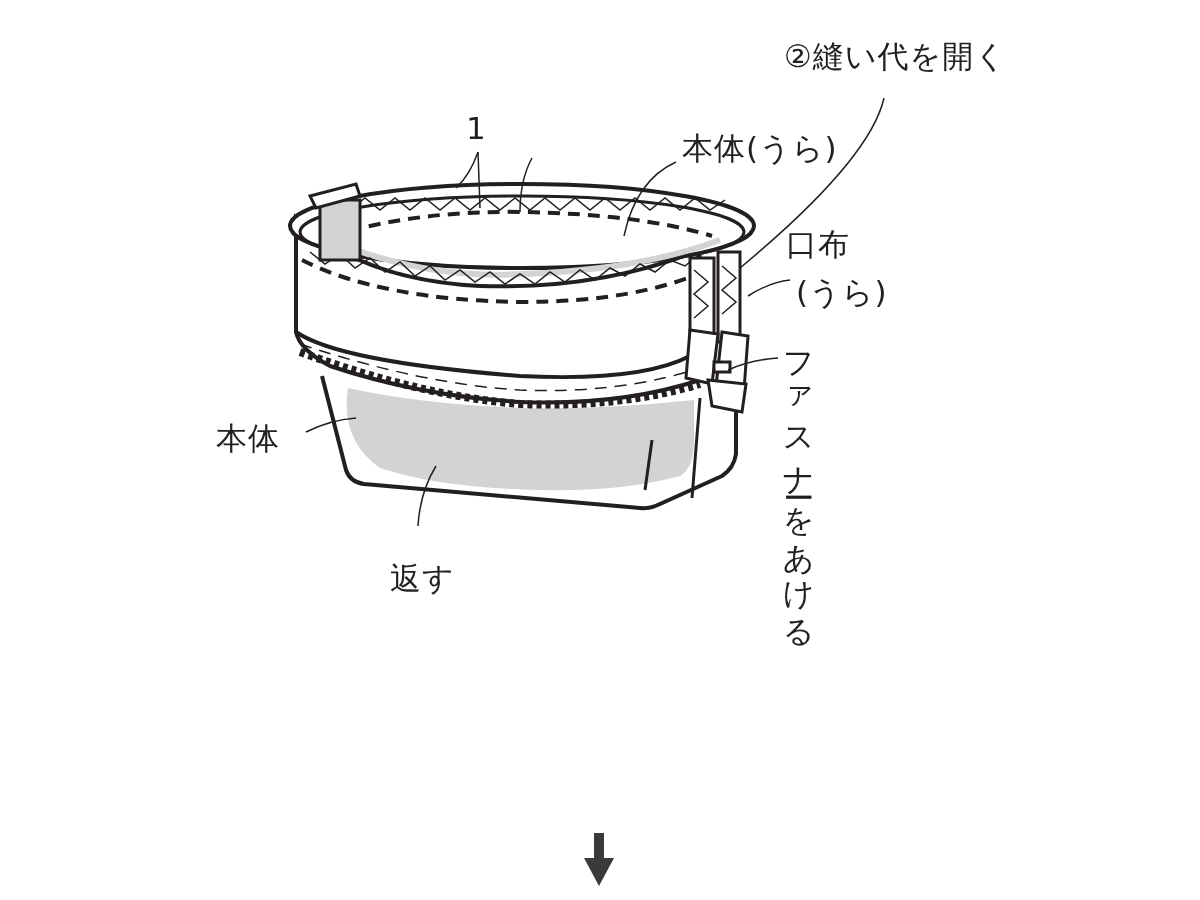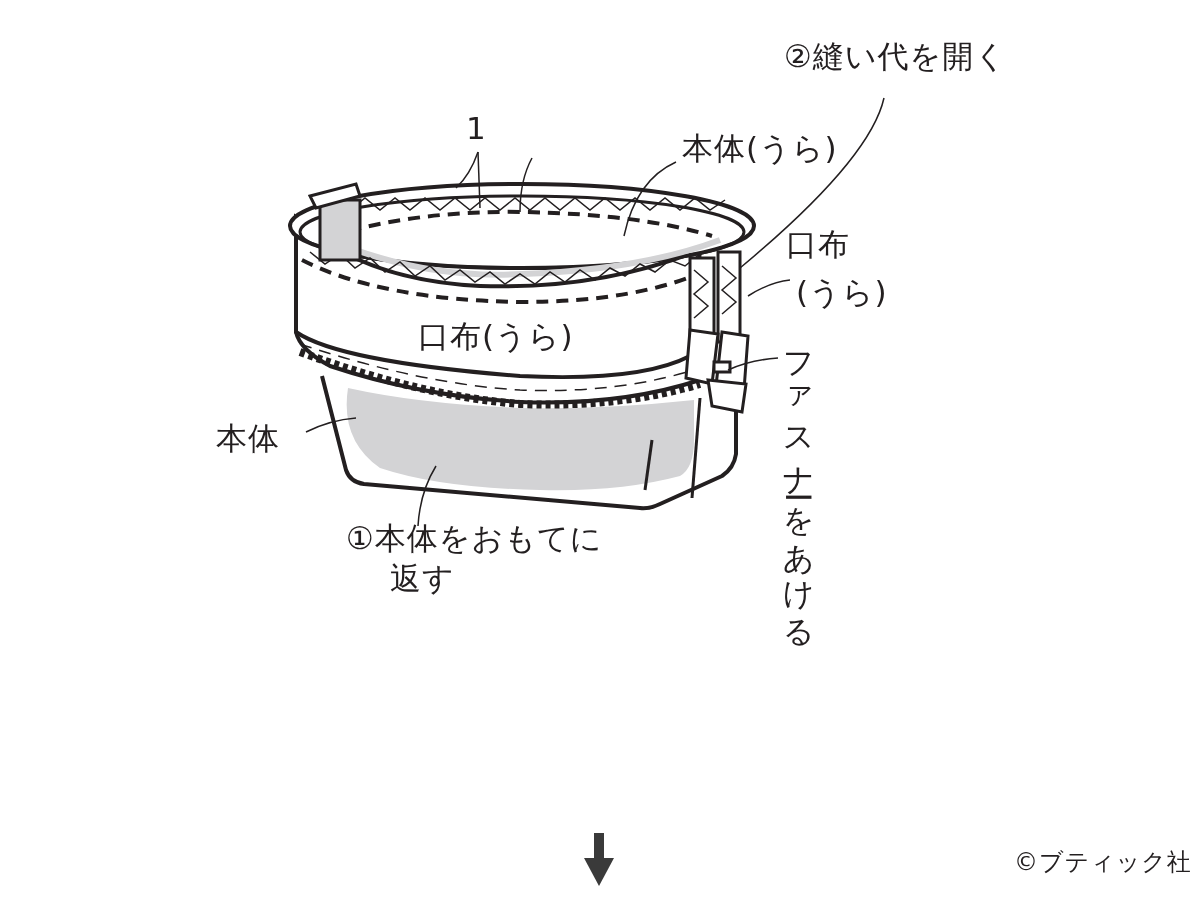--- a/index.html
+++ b/index.html
@@ -78,19 +78,16 @@
       <rect x="594" y="833" width="10" height="28"></rect>
       <polygon points="584,858 614,858 599,886"></polygon>
     </g>
   </svg>
 
   <div class="label" style="left:784px; top:38px;">②縫い代を開く</div>
   <div class="label" style="left:466px; top:110px;">1</div>
   <div class="label" style="left:682px; top:130px;">本体(うら)</div>
   <div class="label" style="left:786px; top:226px;">口布</div>
   <div class="label" style="left:796px; top:266px;margin-top:8px;">(うら)</div>
-  <div class="label" style="left:418px; top:318px;">口布(うら)</div>
   <div class="label vertical" style="left:780px; top:332px;">ファスナーをあける</div>
   <div class="label" style="left:216px; top:420px;">本体</div>
-  <div class="label" style="left:346px; top:520px;">①本体をおもてに</div>
   <div class="label" style="left:378px; top:560px;margin-left:12px;">返す</div>
-  <div class="label copyright" style="left:1014px; top:848px;">©ブティック社</div>
 </div>
 
 </body></html>

